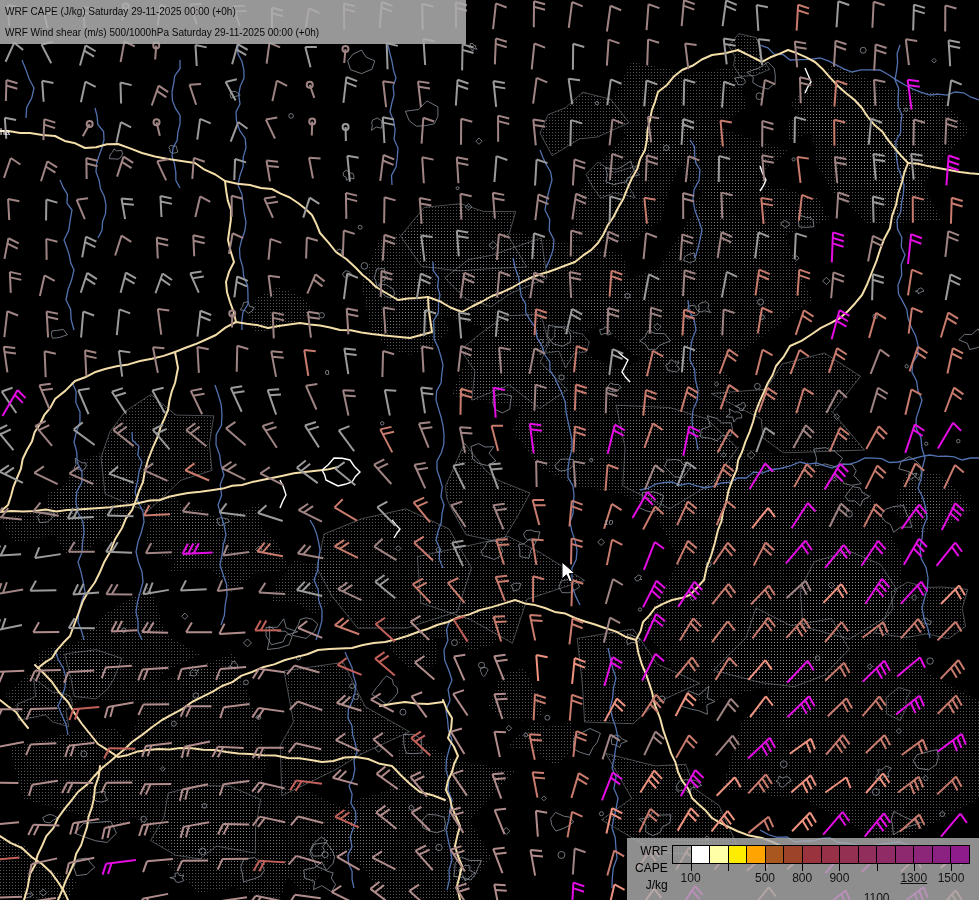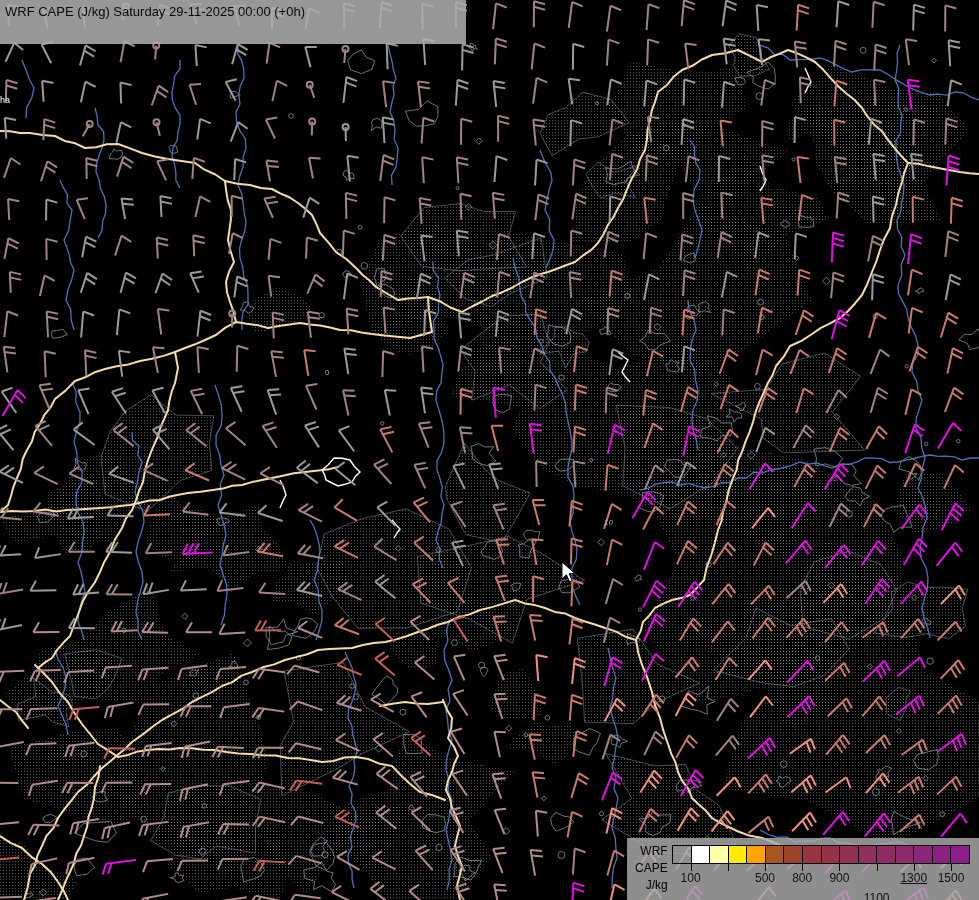--- a/index.html
+++ b/index.html
@@ -1,23 +1,23 @@
 <!DOCTYPE html>
 <html><head>
 <meta charset="utf-8">
 <style>
   html,body{margin:0;padding:0;background:#222;}
   .screen{position:relative;width:979px;height:900px;background:#000;overflow:hidden;
           font-family:"Liberation Sans",sans-serif;}
   #map{position:absolute;left:0;top:0;}
-  .edge-label{position:absolute;left:0;top:96px;color:#fff;font-size:9px;line-height:9px;}
+  .edge-label{position:absolute;left:0;top:128px;color:#fff;font-size:9px;line-height:9px;}
   .contour-label{position:absolute;color:#a8adb5;font-size:8px;line-height:8px;}
   .titlebox{position:absolute;left:0;top:0;width:466px;height:44px;
             background:rgba(173,173,173,0.87);color:#0a0a0a;
-            font-size:13px;line-height:21px;padding:1px 0 0 5px;box-sizing:border-box;
+            font-size:10px;line-height:21px;padding:1px 0 0 5px;box-sizing:border-box;
             white-space:nowrap;}
   .legend{position:absolute;left:627px;top:838px;width:352px;height:62px;
           background:rgba(173,173,173,0.82);color:#000;}
   .legend-title{position:absolute;left:8px;top:5px;font-size:12px;line-height:17px;color:#000;text-align:right;}
   .legend-bar{position:absolute;left:45px;top:7px;width:298px;height:19px;
               border:1px solid #000;box-sizing:border-box;display:flex;}
   .legend-cell{flex:1 1 auto;border-right:1px solid #000;}
   .legend-cell:last-child{border-right:none;}
   .legend-tick{position:absolute;width:1px;height:7px;background:#000;top:26px;}
   .legend-tick-label{position:absolute;top:33px;width:44px;margin-left:-22px;
@@ -1942,20 +1942,21 @@
 
   <div class="edge-label">ha</div>
 
   <div id="contour-labels">
       <div class="contour-label" style="left: 325px; top: 369px;">0</div>
       <div class="contour-label" style="left: 604px; top: 519px; font-style: italic;">10</div>
     </div>
 
   <div class="titlebox">
     <div>WRF CAPE (J/kg) Saturday 29-11-2025 00:00 (+0h)</div>
+    <div>WRF Wind shear (m/s) 500/1000hPa Saturday 29-11-2025 00:00 (+0h)</div>
   </div>
 
   <div class="legend">
     <div class="legend-title">
       <div>WRF</div>
       <div>CAPE</div>
       <div>J/kg</div>
     </div>
     <div class="legend-bar" id="legend-bar">
         <div class="legend-cell"></div>

